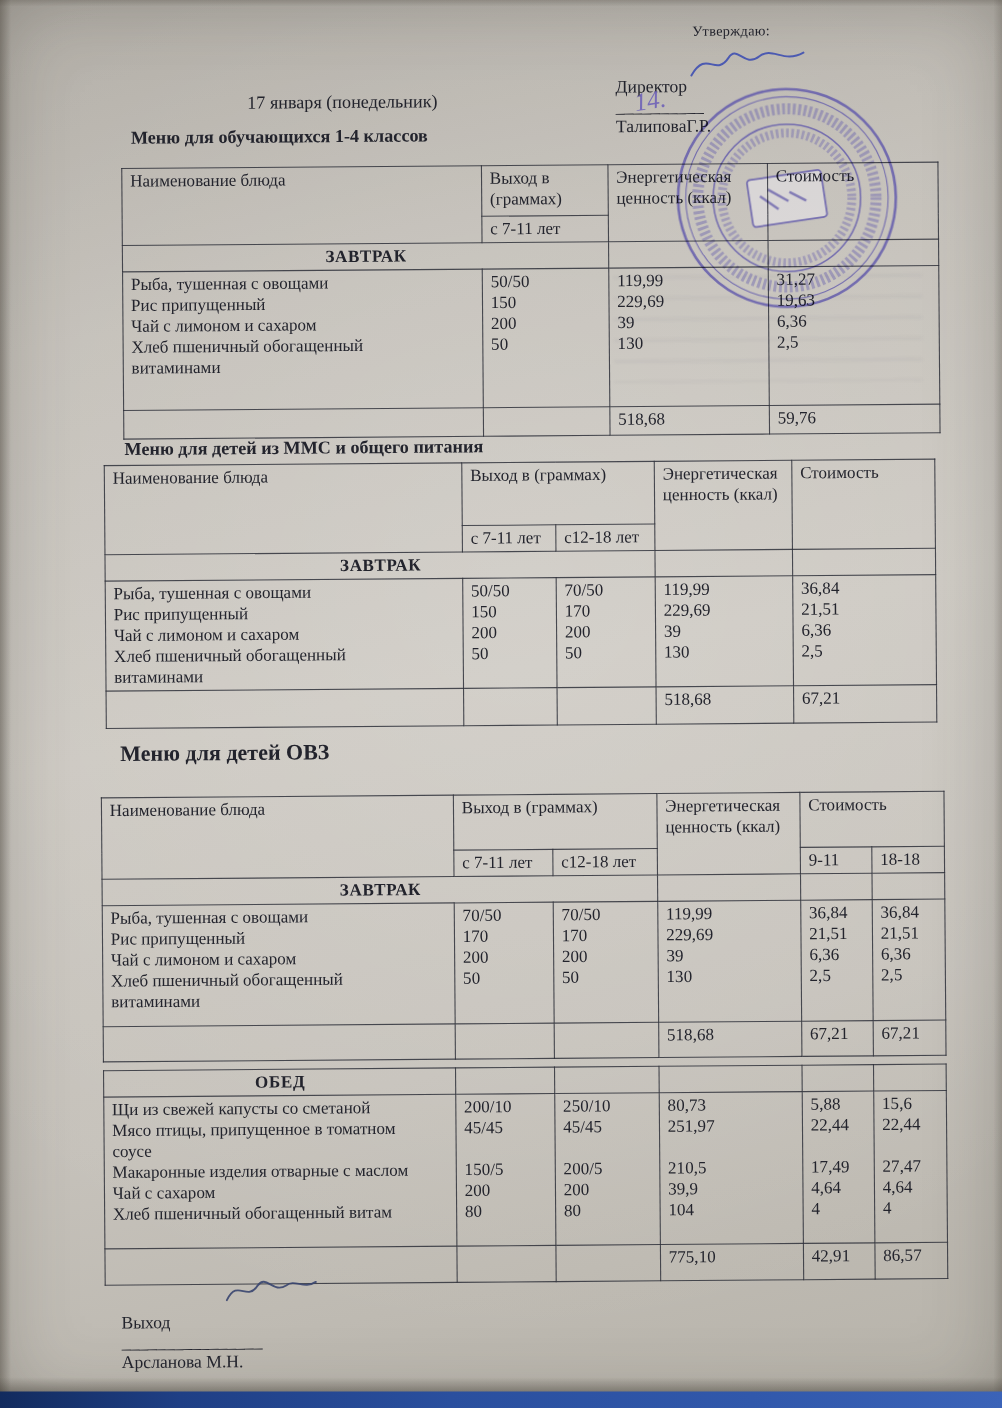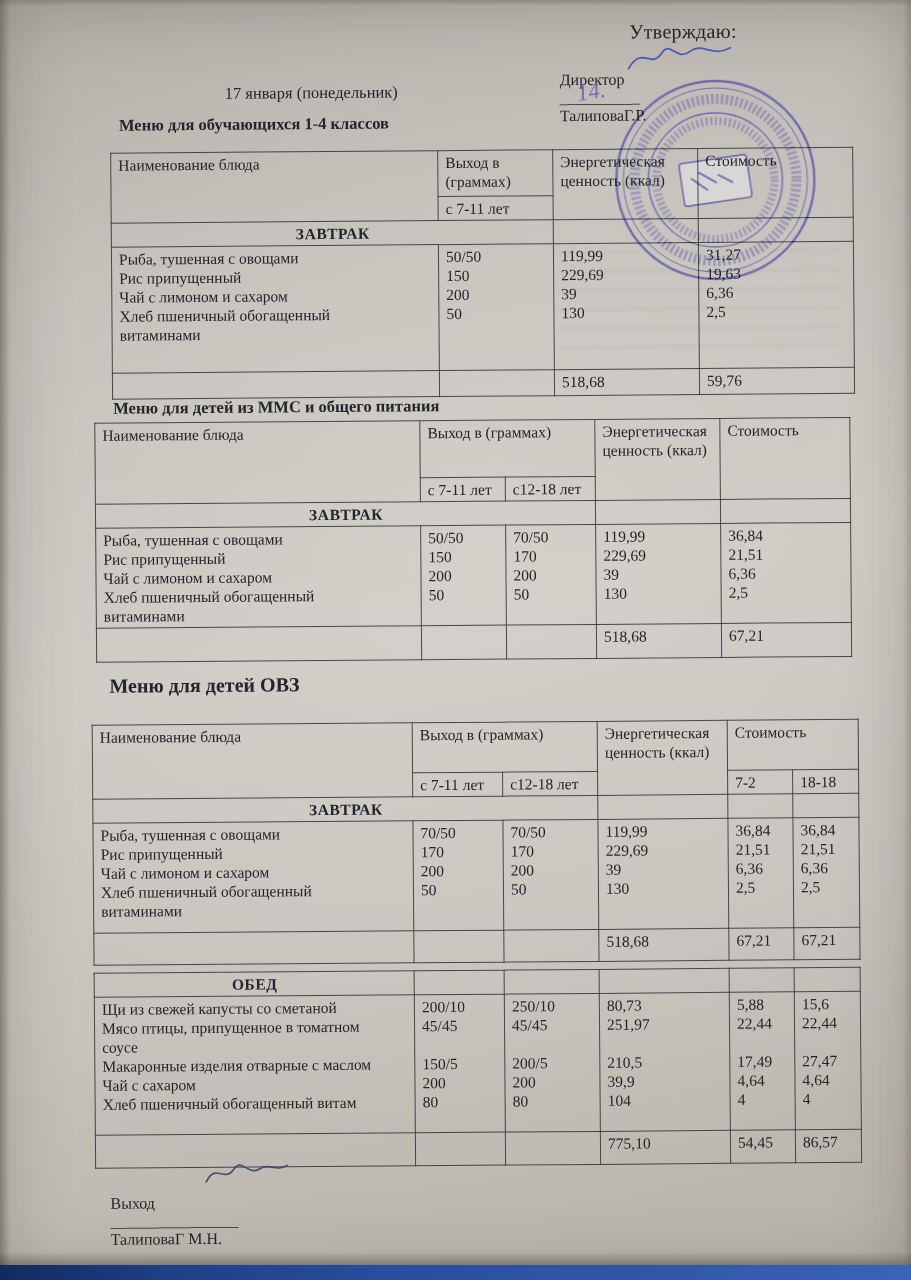--- a/index.html
+++ b/index.html
@@ -6,21 +6,21 @@
   html,body{width:911px;height:1280px;}
   body{font-family:"Liberation Serif","DejaVu Serif",serif;overflow:hidden;background:#a8a49d;}
   .scan{position:relative;width:911px;height:1280px;overflow:hidden;
     background:
       radial-gradient(ellipse 130% 90% at 52% 42%, rgba(255,255,255,0.16), rgba(0,0,0,0) 60%),
       linear-gradient(168deg,#b2aea7 0%,#c3bfb8 22%,#ccc8c1 48%,#c6c2bb 72%,#b6b2a9 100%);
     box-shadow: inset 0 0 70px rgba(55,50,42,0.28);}
   .content{position:absolute;left:0;top:0;width:100%;height:100%;transform:rotate(-0.45deg);transform-origin:50% 40%;color:#23242d;}
   .txt{position:absolute;white-space:pre-line;}
   .b{font-weight:bold;}
-  .approve{left:633px;top:22px;font-size:20px;letter-spacing:.3px;}
+  .approve{left:633px;top:22px;font-size:13px;letter-spacing:.3px;}
   .director{left:563px;top:54px;font-size:16px;}
   .date{left:228px;top:82px;font-size:16.5px;}
   .title1{left:122px;top:113px;font-size:16.5px;}
   .title2{left:114px;top:396px;font-size:16.5px;}
   .title3{left:108px;top:672px;font-size:20px;}
   .handnote{left:580px;top:80px;font-size:23px;color:#6a5db8;transform:rotate(-9deg);font-style:italic;opacity:.85;z-index:8;}
   .footerline{left:105px;top:1174px;font-size:16px;}
   table.menu{position:absolute;border-collapse:collapse;table-layout:fixed;font-size:15.5px;color:#23242d;}
   .menu td{border:1.5px solid rgba(46,48,58,.85);vertical-align:top;padding:2px 6px 2px 7px;line-height:1.23;white-space:pre-line;overflow:hidden;}
   .menu .meal{text-align:center;font-weight:bold;letter-spacing:.6px;}
@@ -202,21 +202,21 @@
       <tbody>
           <tr class="rh1">
         <td rowspan="2">Наименование  блюда</td>
         <td colspan="2">Выход в (граммах)</td>
         <td rowspan="2">Энергетическая ценность (ккал)</td>
         <td colspan="2">Стоимость</td>
       </tr>
       <tr class="rh2">
         <td>с 7-11 лет</td>
         <td>с12-18 лет</td>
-        <td>7-2</td>
+        <td>9-11</td>
         <td>18-18</td>
       </tr>
       <tr class="rmeal">
         <td colspan="3" class="meal">ЗАВТРАК</td>
         <td></td>
         <td></td>
         <td></td>
       </tr>
       <tr class="rblock">
         <td>Рыба, тушенная с овощами
@@ -310,30 +310,30 @@
 
 27,47
 4,64
 4</td>
       </tr>
       <tr class="rtotal">
         <td></td>
         <td></td>
         <td></td>
         <td>775,10</td>
-        <td>54,45</td>
+        <td>42,91</td>
         <td>86,57</td>
       </tr>
     </tbody>
       </table>
 
     <div class="txt footerline">
       <span>Выход</span>
       <span>________________</span>
-      <span>ТалиповаГ М.Н.</span>
+      <span>Арсланова М.Н.</span>
     </div>
     <svg class="sig-cook" width="96" height="36" viewBox="0 0 96 36">
       <path d="M5 26 C 15 6, 23 28, 33 13 C 41 2, 47 21, 59 13 C 67 7, 75 17, 86 10" fill="none" stroke="#39456f" stroke-width="1.7" stroke-linecap="round"></path>
     </svg>
 
   </div>
 
   <div class="edge-left"></div>
   <div class="edge-top"></div>
   <div class="edge-right"></div>

